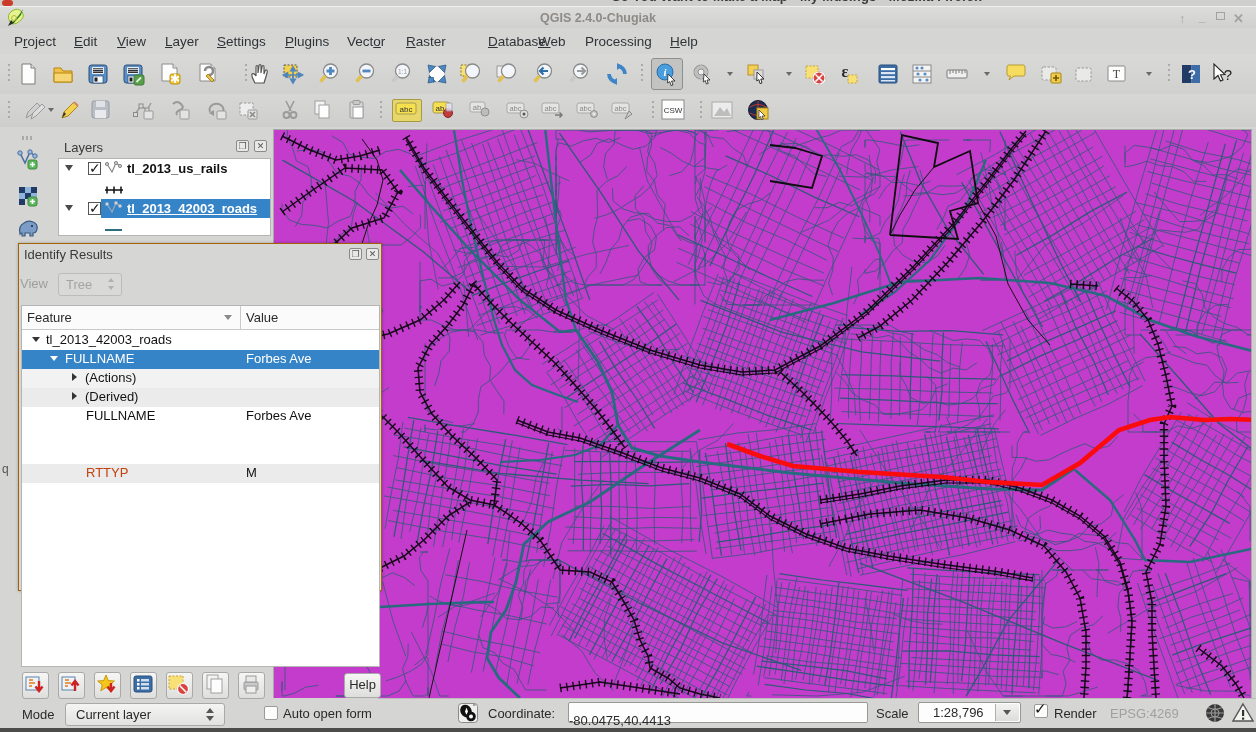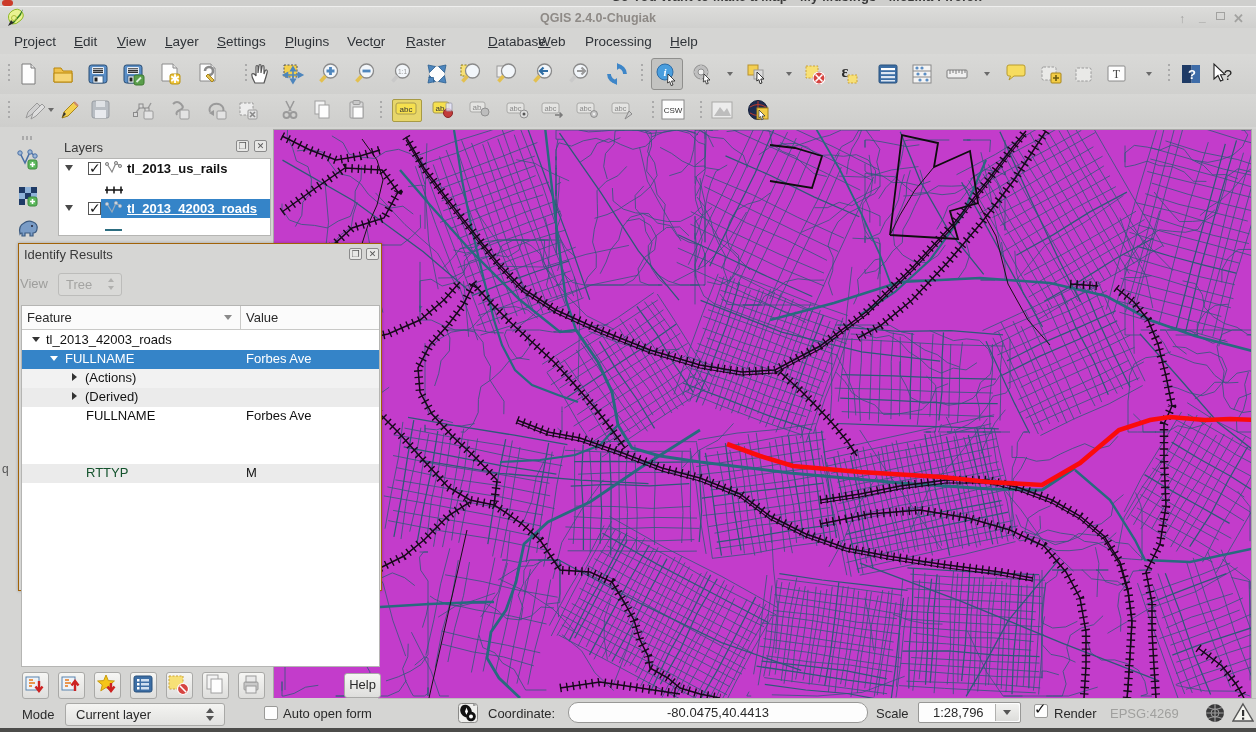--- a/index.html
+++ b/index.html
@@ -1259,21 +1259,21 @@
       </div>
       <div class="abs" style="left:0;top:82px;width:357px;height:19px;background:#ebebeb">
         <div class="abs" style="left:50px;top:4px;width:0;height:0;border-top:4px solid transparent;border-bottom:4px solid transparent;border-left:5.5px solid #333"></div>
         <div class="abs" style="left:63px;top:1px;color:#111">(Derived)</div>
       </div>
       <div class="abs" style="left:0;top:101px;width:357px;height:19px;background:#ffffff">
         <div class="abs" style="left:64px;top:1px;color:#111">FULLNAME</div>
         <div class="abs" style="left:224px;top:1px;color:#111">Forbes Ave</div>
       </div>
       <div class="abs" style="left:0;top:158px;width:357px;height:19px;background:#ebebeb">
-        <div class="abs" style="left:64px;top:1px;color:#14532d">RTTYP</div>
+        <div class="abs" style="left:64px;top:1px;color:#c2410c">RTTYP</div>
         <div class="abs" style="left:224px;top:1px;color:#111">M</div>
       </div>
     </div>
     <div class="abs" style="left:3px;top:428px;width:27px;height:27px;border:1px solid #a9a9a7;border-radius:3px;background:linear-gradient(#f6f6f4,#dededc)"><svg width="25" height="25">
         <rect x="3" y="4" width="13" height="13" fill="#eef3f8" stroke="#5b84ad"></rect>
         <path d="M6 7 L10 7 M6 10 L12 10 M6 13 L9 13" stroke="#e77817" stroke-width="1.6"></path>
         <path d="M16 8 L16 17 M12.5 13.5 L16 18 L19.5 13.5" stroke="#cc2222" stroke-width="2.4" fill="none"></path>
       </svg></div>
     <div class="abs" style="left:39px;top:428px;width:27px;height:27px;border:1px solid #a9a9a7;border-radius:3px;background:linear-gradient(#f6f6f4,#dededc)"><svg width="25" height="25">
         <rect x="3" y="4" width="13" height="13" fill="#eef3f8" stroke="#5b84ad"></rect>
@@ -1316,21 +1316,21 @@
 <div class="abs" style="left:378px;top:698px;width:878px;height:30px;background:#d5d5d3;border-top:1px solid #bcbcba">
     <div class="abs" style="left:80px;top:4px"><svg width="20" height="20" style="">
         <rect x="0.5" y="0.5" width="19" height="19" rx="3" fill="#efefed" stroke="#8a8a88"></rect>
         <ellipse cx="8" cy="8" rx="5.5" ry="6.5" fill="#111" transform="rotate(-30 8 8)"></ellipse>
         <path d="M7 8.5 L8.5 4.5 L10 8.5 L8.5 12 Z" fill="#fff"></path>
         <circle cx="13" cy="13.5" r="4.8" fill="#111"></circle>
         <circle cx="13" cy="13.5" r="2" fill="#fff"></circle>
         <path d="M15 2 L17.5 2" stroke="#555"></path>
       </svg></div>
     <div class="abs" style="left:110px;top:7px;color:#2a2a2a">Coordinate:</div>
-    <div class="abs" style="left:190px;top:3px;width:300px;height:21px;background:#fdfdfd;border:1px solid #989896;border-radius:10px;text-align:center;padding-top:2px;color:#2a2a2a">-80.0475,40.4413</div>
+    <div class="abs" style="left:190px;top:3px;width:300px;height:21px;background:#fdfdfd;border:1px solid #989896;border-radius:2px;text-align:left;padding-top:10px;color:#2a2a2a">-80.0475,40.4413</div>
     <div class="abs" style="left:498px;top:7px;color:#2a2a2a">Scale</div>
     <div class="abs" style="left:540px;top:3px;width:103px;height:21px;background:#fdfdfd;border:1px solid #989896;border-radius:2px;padding:2px 0 0 14px;color:#2a2a2a">1:28,796<div class="abs" style="right:1px;top:1px;width:24px;height:17px;background:linear-gradient(#f2f2f0,#dddddb);border-left:1px solid #b0b0ae;border-radius:0 2px 2px 0"></div><div class="abs" style="right:9px;top:7px;width:0;height:0;border-left:4px solid transparent;border-right:4px solid transparent;border-top:5px solid #555"></div></div>
     <div class="abs" style="left:656px;top:5px;width:14px;height:14px;border:1px solid #9a9a98;border-radius:2px;background:#fdfdfd"></div>
     <div class="abs" style="left:656px;top:1px;font-size:15px;color:#111">✓</div>
     <div class="abs" style="left:676px;top:7px;color:#2a2a2a">Render</div>
     <div class="abs" style="left:732px;top:7px;color:#a0a09e">EPSG:4269</div>
     <div class="abs" style="left:826px;top:3px"><svg width="22" height="22" style="">
         <circle cx="11" cy="11" r="9" fill="#3a3a3a"></circle>
         <path d="M2 11 L20 11 M11 2 L11 20 M4 5.5 Q11 9 18 5.5 M4 16.5 Q11 13 18 16.5" stroke="#9a9a9a" stroke-width="1.2" fill="none"></path>
         <circle cx="11" cy="11" r="4" fill="none" stroke="#9a9a9a"></circle>

